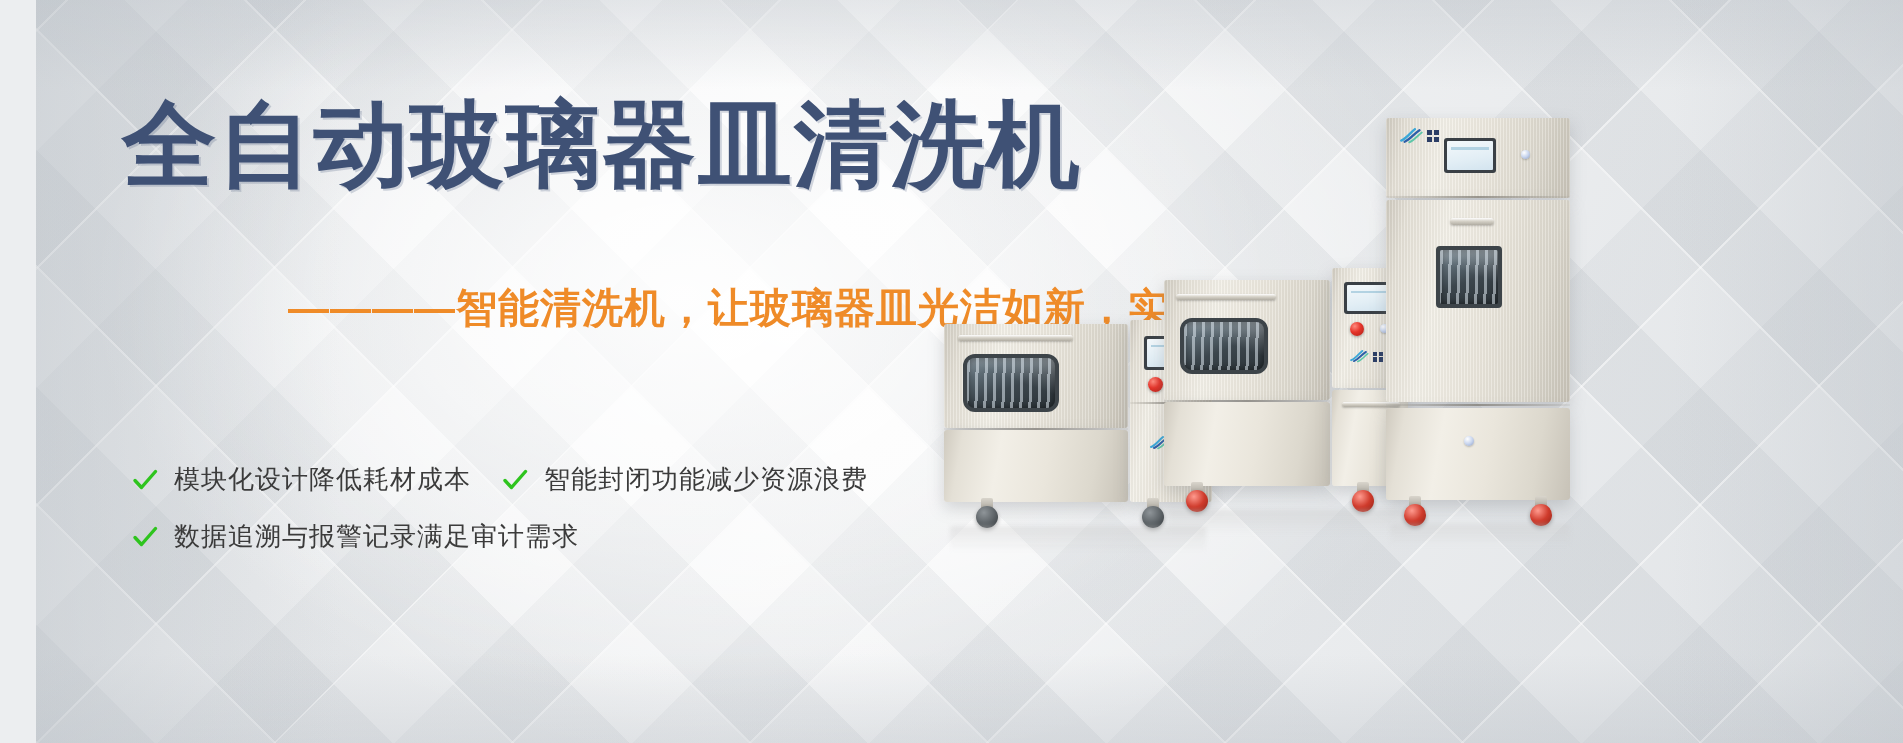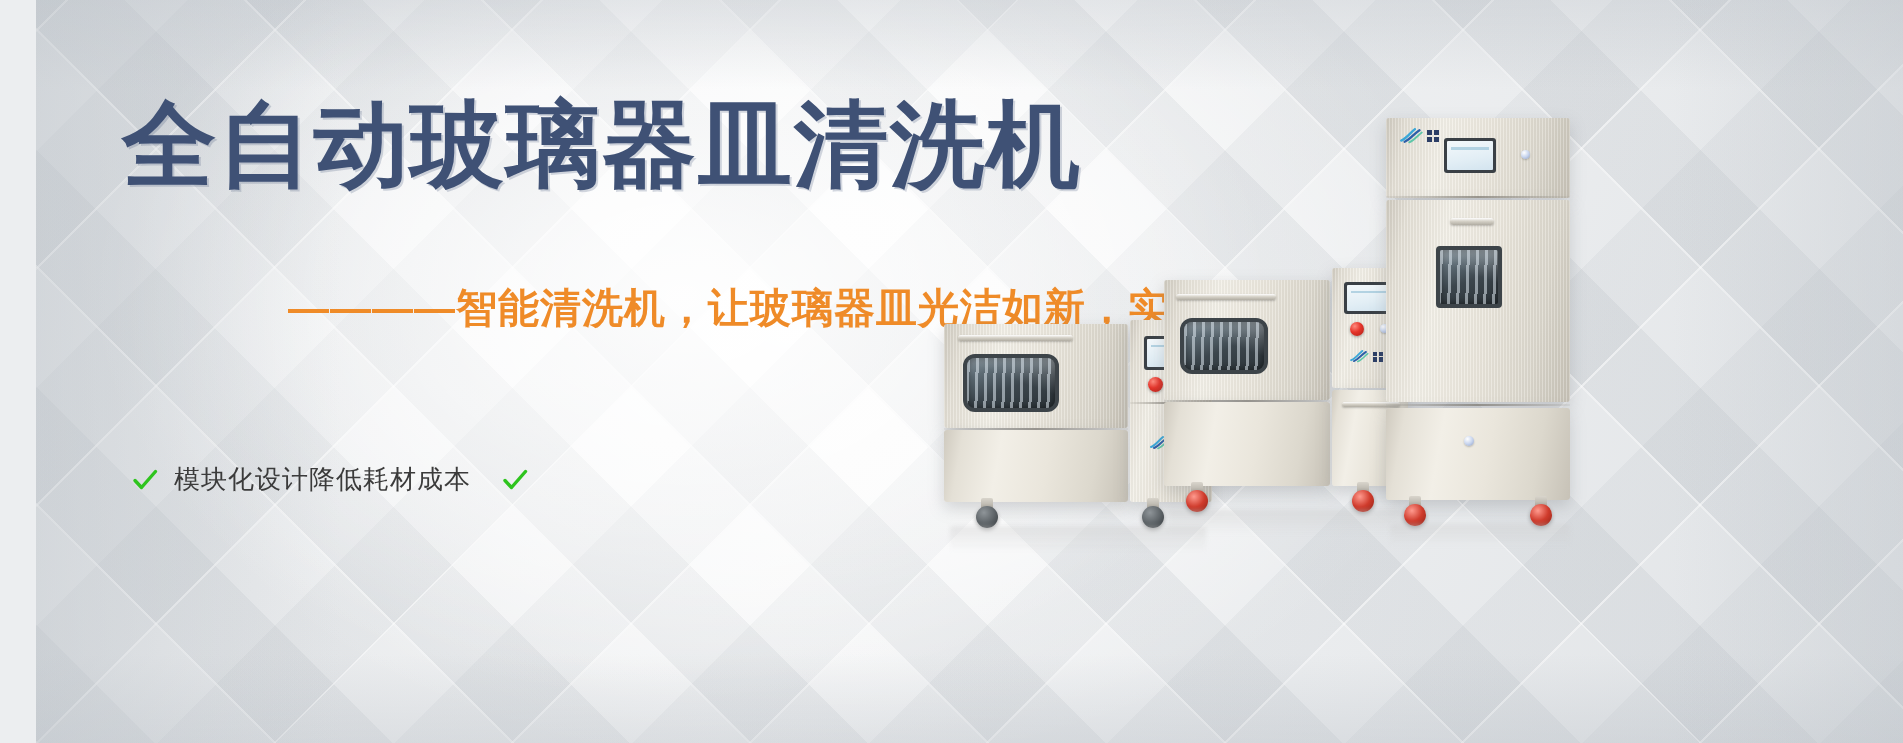--- a/index.html
+++ b/index.html
@@ -187,22 +187,31 @@
         <span class="feature-label">模块化设计降低耗材成本</span>
       </div>
 
 
       <div class="feature">
         <span class="check">
           <svg width="26" height="26" viewBox="0 0 26 26">
               <path d="M3 13.5 L9.5 20.5 L23.5 4.5" fill="none" stroke="#2ec41e" stroke-width="3.4" stroke-linecap="round" stroke-linejoin="round"></path>
             </svg>
         </span>
-      </div>
-
+        <span class="feature-label">智能封闭功能减少资源浪费</span>
+      </div>
+
+      <div class="feature">
+        <span class="check">
+          <svg width="26" height="26" viewBox="0 0 26 26">
+              <path d="M3 13.5 L9.5 20.5 L23.5 4.5" fill="none" stroke="#2ec41e" stroke-width="3.4" stroke-linecap="round" stroke-linejoin="round"></path>
+            </svg>
+        </span>
+        <span class="feature-label">数据追溯与报警记录满足审计需求</span>
+      </div>
 
     </div>
   </div>
 
   <div id="products">
 
     <div class="machine" style="left:28px;top:324px;width:268px;height:192px;">
 
       <div class="body-panel" style="left:0px;top:0px;width:184px;height:104px;">
         <div class="brushed"></div>

